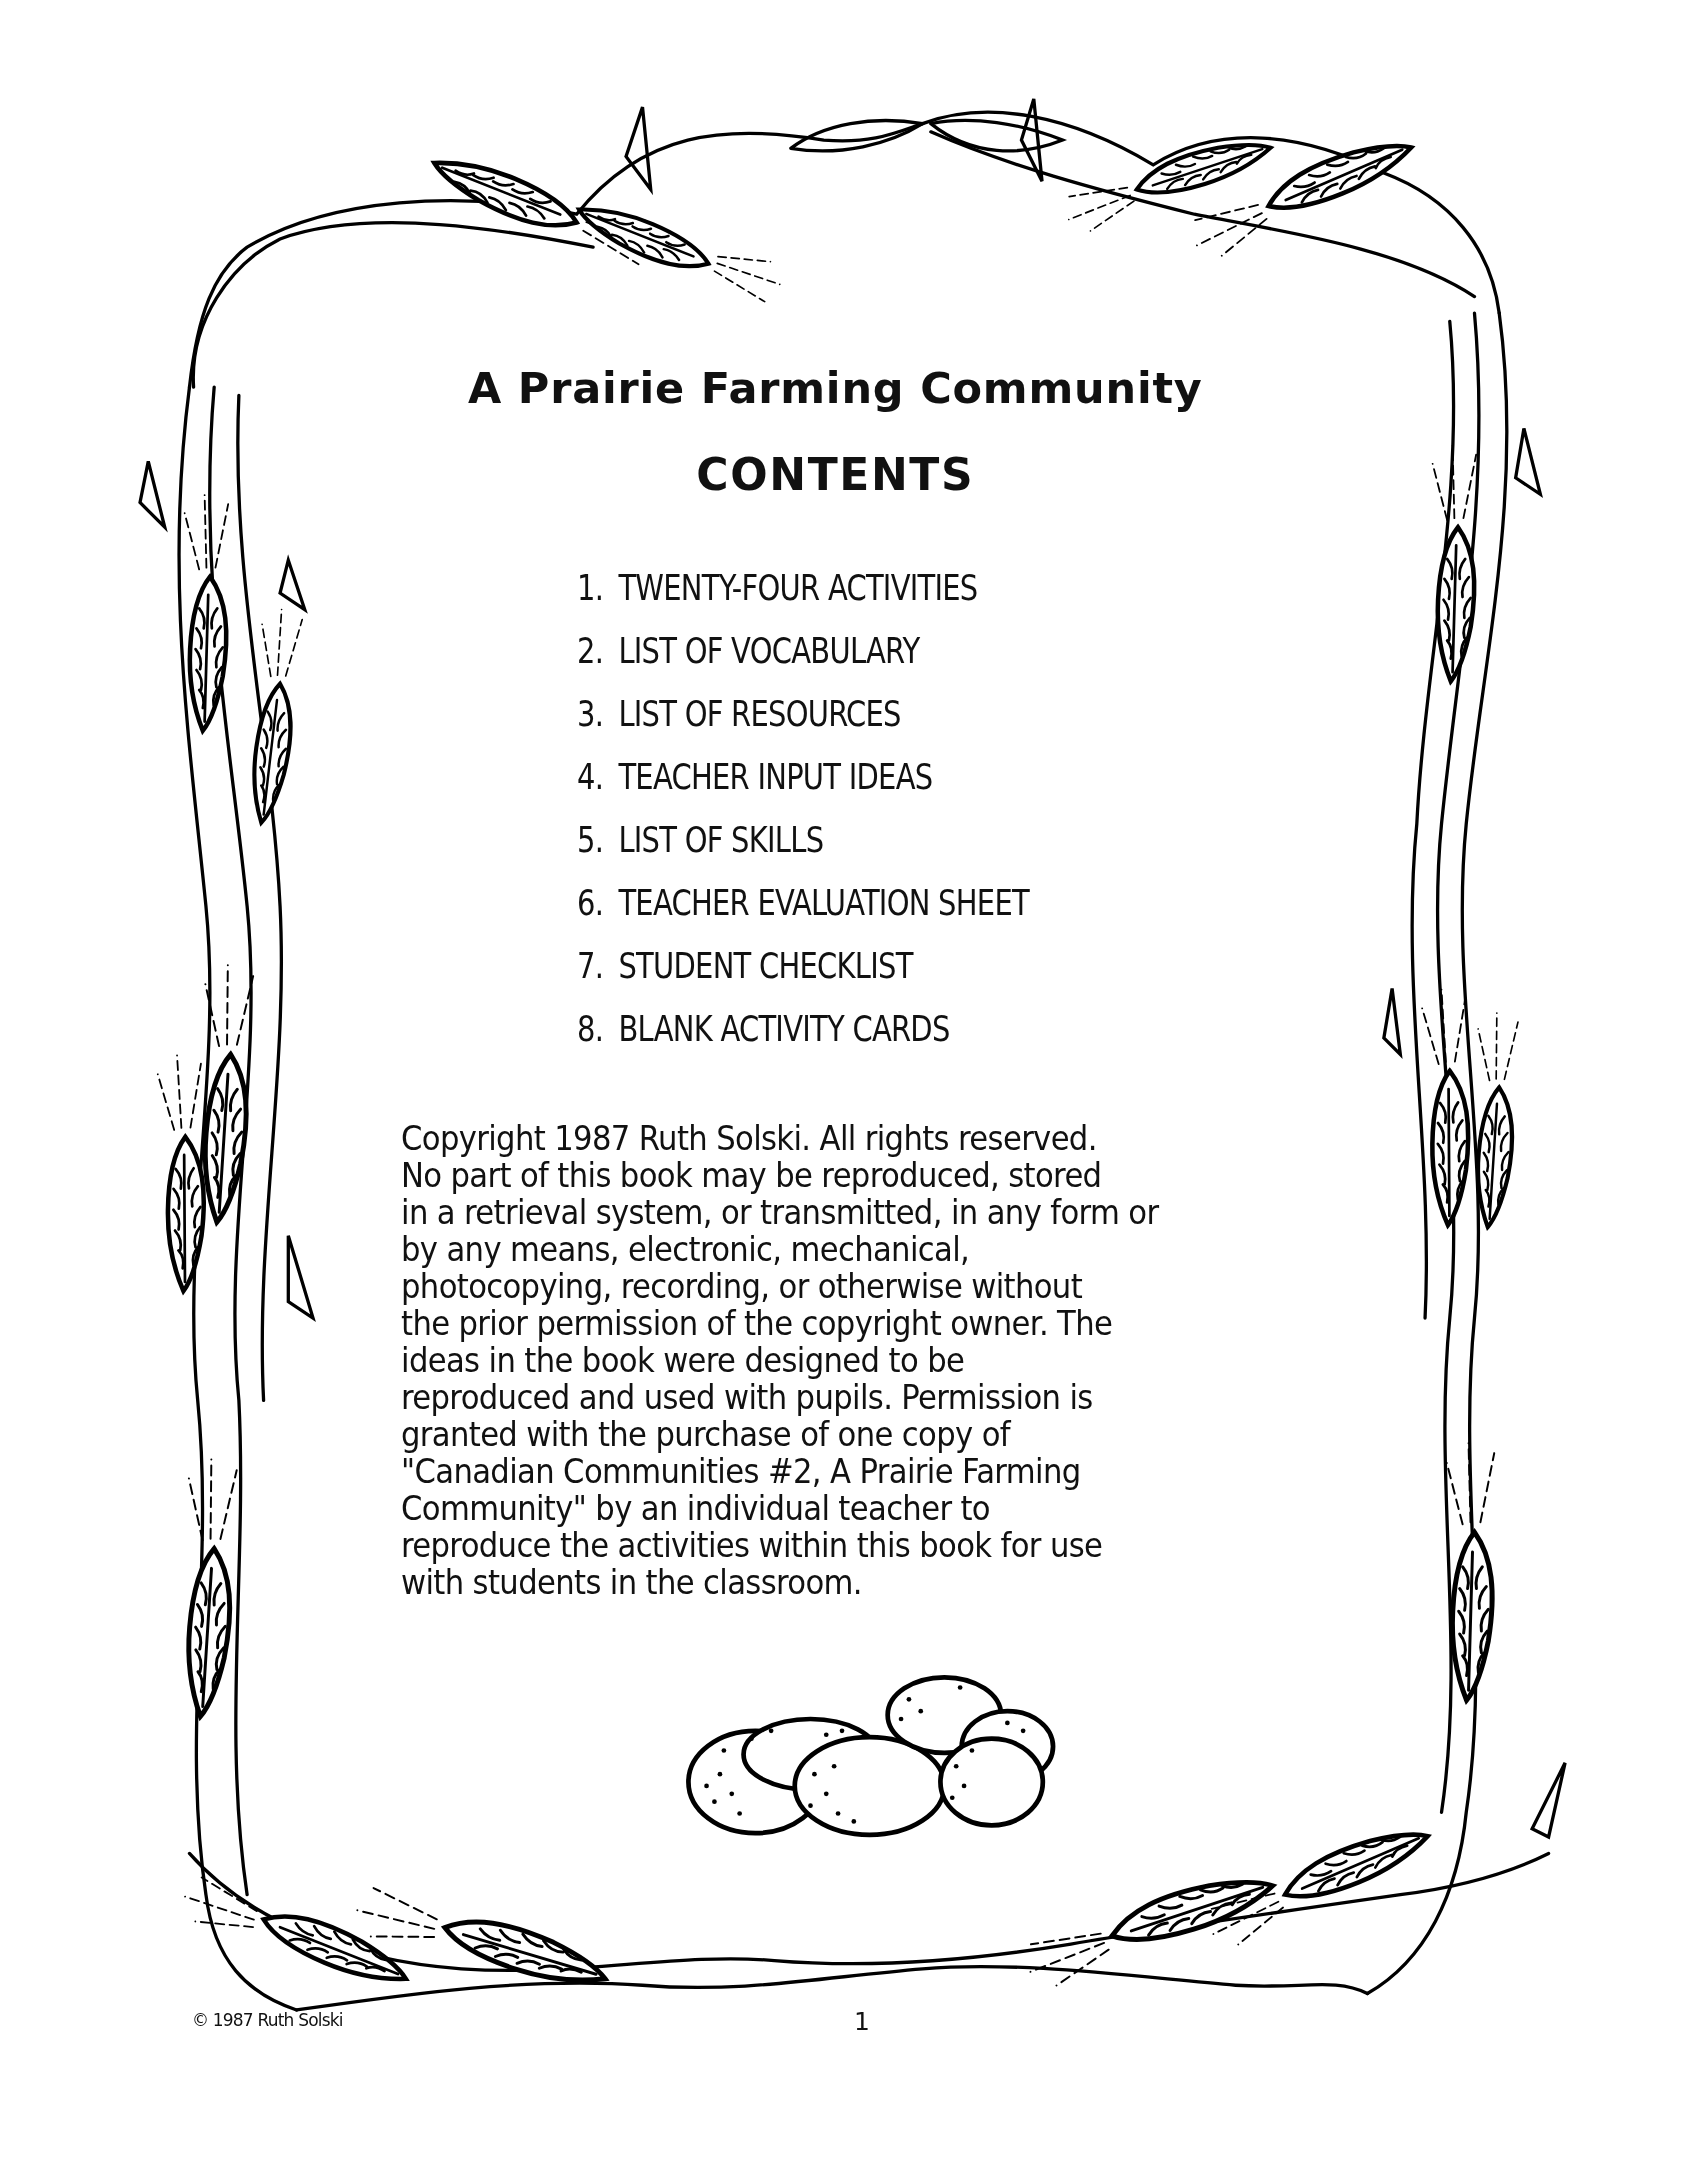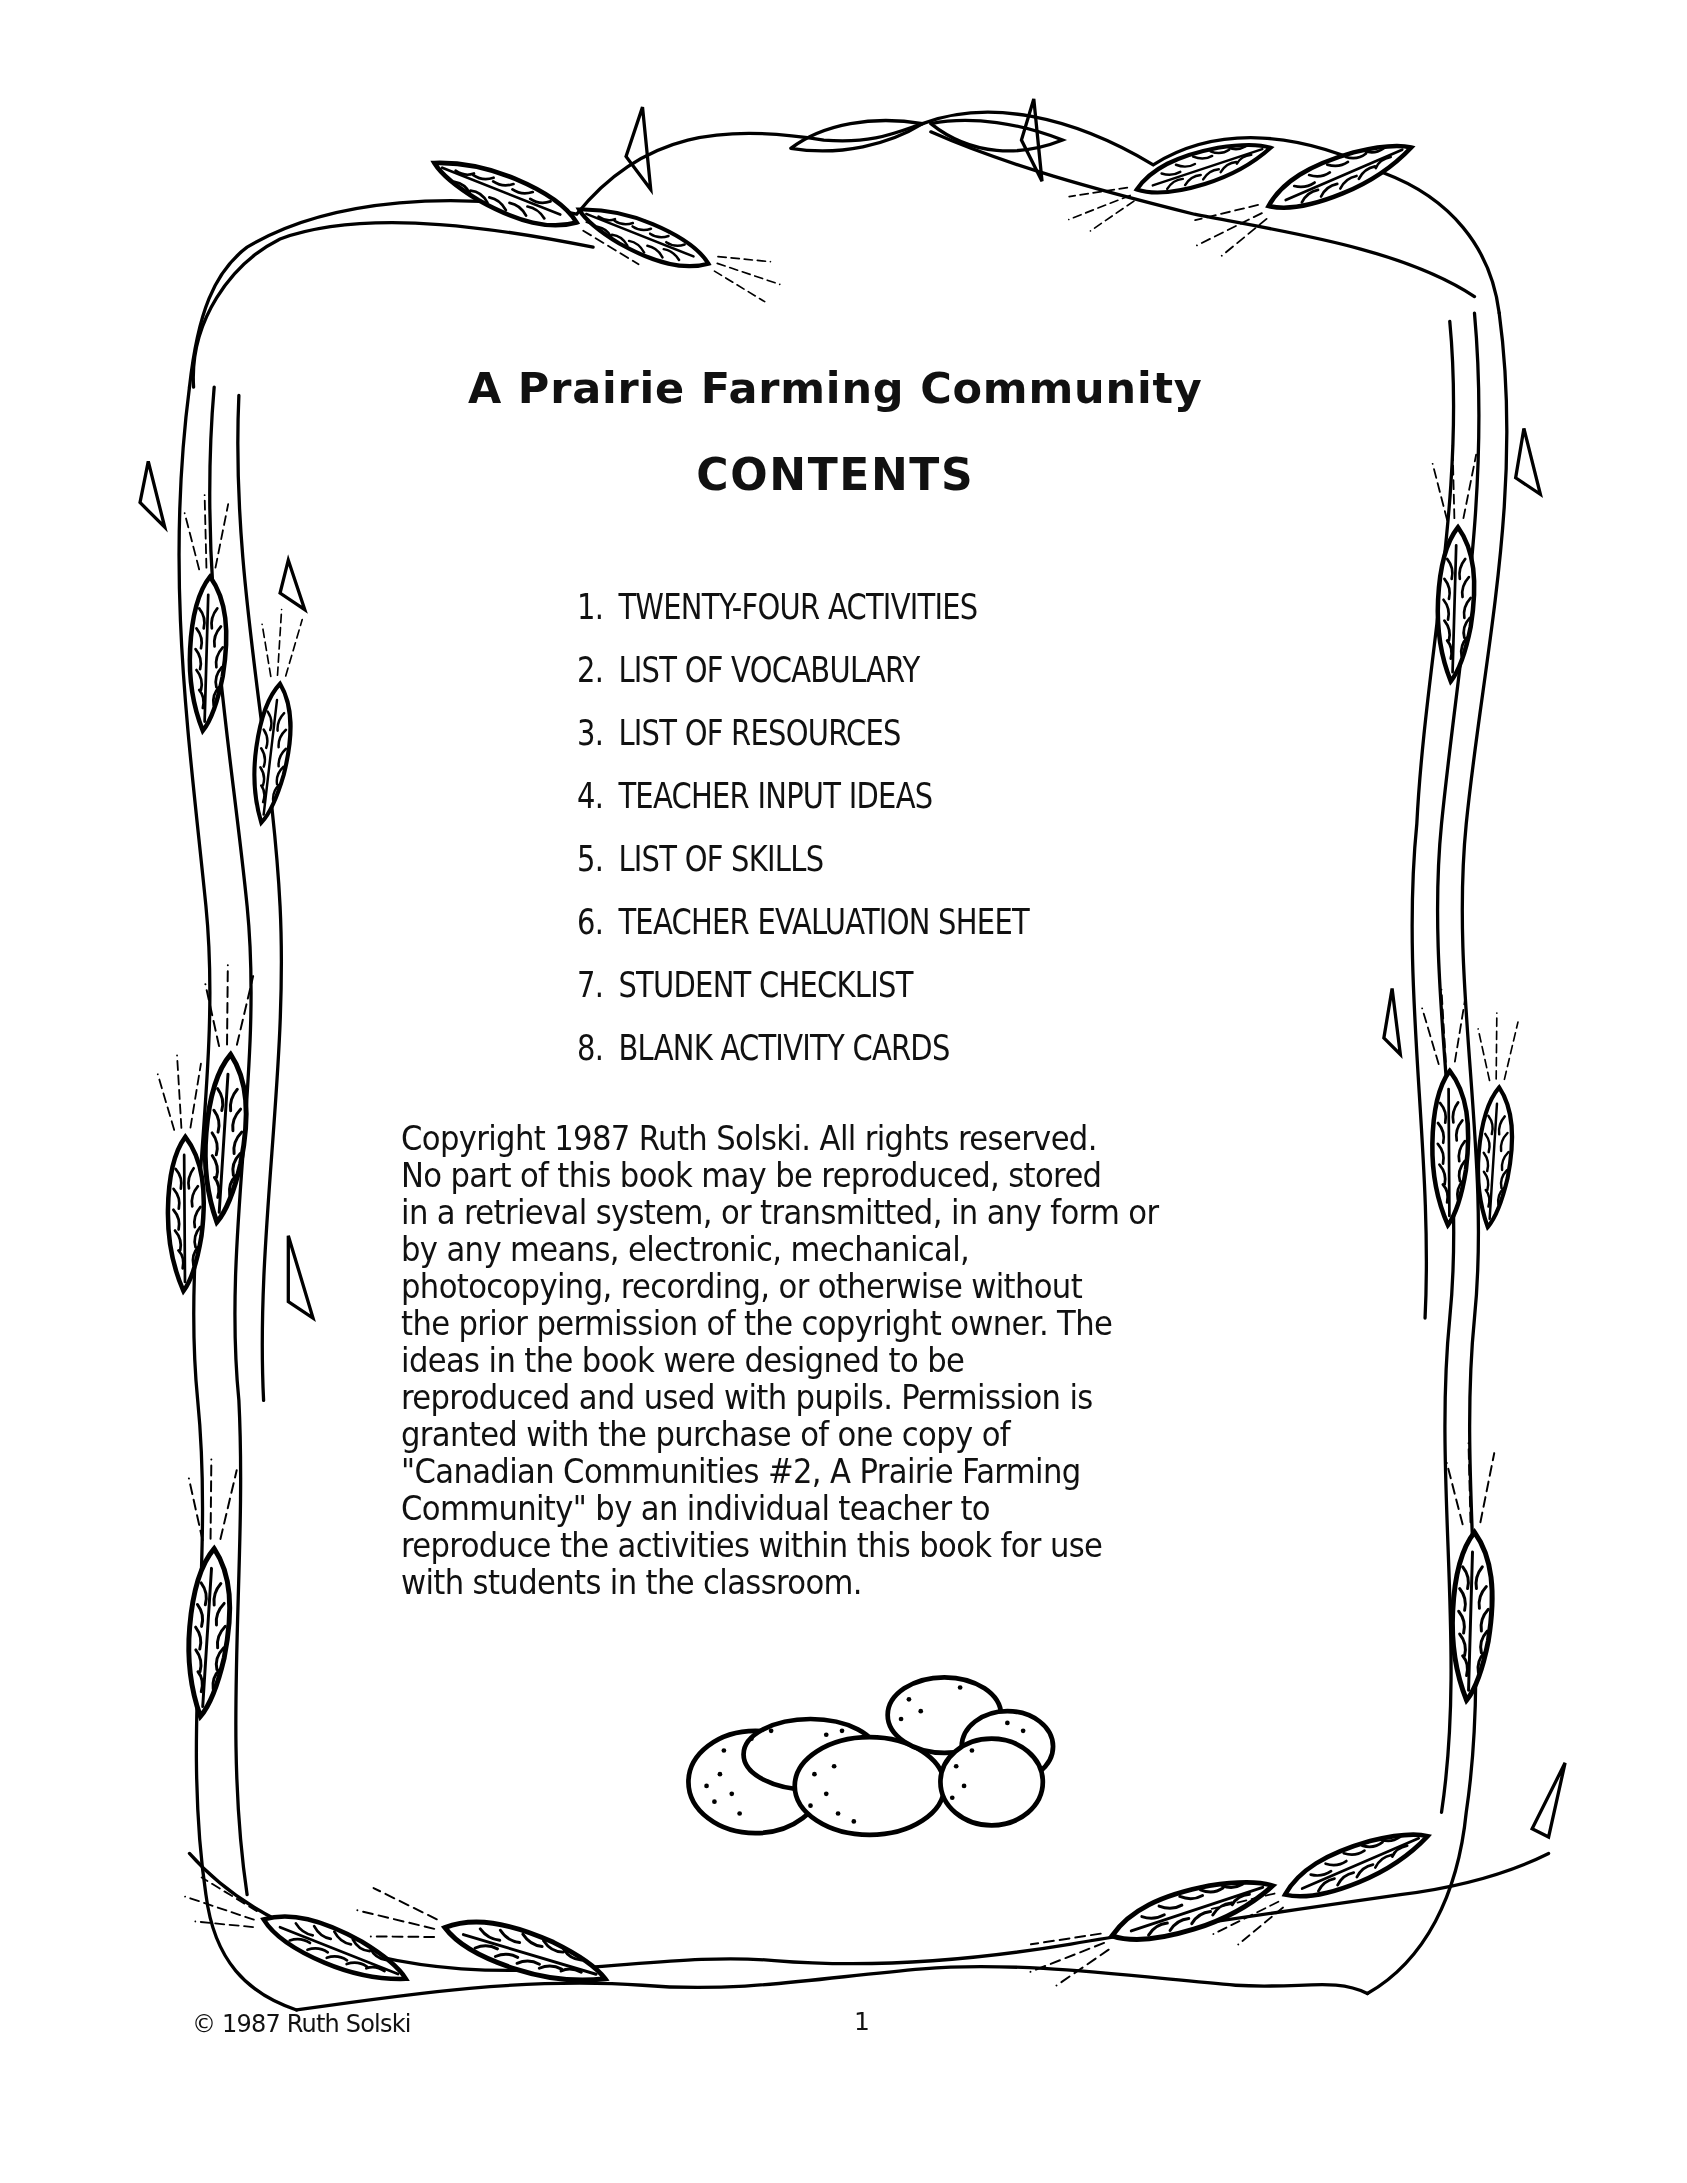--- a/index.html
+++ b/index.html
@@ -10,37 +10,37 @@
     .border-art { position: absolute; left: 0; top: 0; width: 1687px; height: 2183px; }
     .title {
       position: absolute; left: 0; width: 1687px; top: 363px; text-align: center;
       font-size: 43px; font-weight: bold; letter-spacing: 0.8px; transform: translateX(-8.2px);
     }
     .contents-heading {
       position: absolute; left: 0; width: 1687px; top: 449px; text-align: center;
       font-size: 44px; font-weight: bold; letter-spacing: 1.6px; transform: translateX(-8.2px);
     }
     .toc {
-      position: absolute; left: 577px; top: 576px; margin: 0; padding: 0; list-style: none;
+      position: absolute; left: 577px; top: 557px; margin: 0; padding: 0; list-style: none;
     }
     .toc li {
       font-size: 35px; height: 63px; line-height: 63px; letter-spacing: -0.8px;
       font-family: "DejaVu Sans Condensed", "DejaVu Sans", sans-serif; font-weight: normal;
       white-space: nowrap; transform: scaleX(0.92); transform-origin: left center;
     }
     .toc .num { display: inline-block; width: 45px; }
     .copyright-block {
       position: absolute; left: 401px; top: 1120px; width: 906px;
     }
     .copyright-block .line {
       font-size: 33px; line-height: 37px; height: 37px; white-space: nowrap;
       letter-spacing: -0.7px; transform: scaleX(0.93); transform-origin: left center;
     }
     .footer-copyright {
-      position: absolute; left: 192px; top: 2010px; font-size: 24px; letter-spacing: -0.8px;
+      position: absolute; left: 192px; top: 2010px; font-size: 17px; letter-spacing: -0.8px;
     }
     .page-number {
       position: absolute; left: 854px; top: 2007px; font-size: 25px;
     }
     .bread { position: absolute; left: 676px; top: 1656px; width: 395px; height: 189px; }
   </style>
 </head>
 <body>
 
 <svg class="border-art" viewBox="0 0 2048 2650" xmlns="http://www.w3.org/2000/svg" fill="none" stroke="#000" stroke-width="4" stroke-linecap="round">

